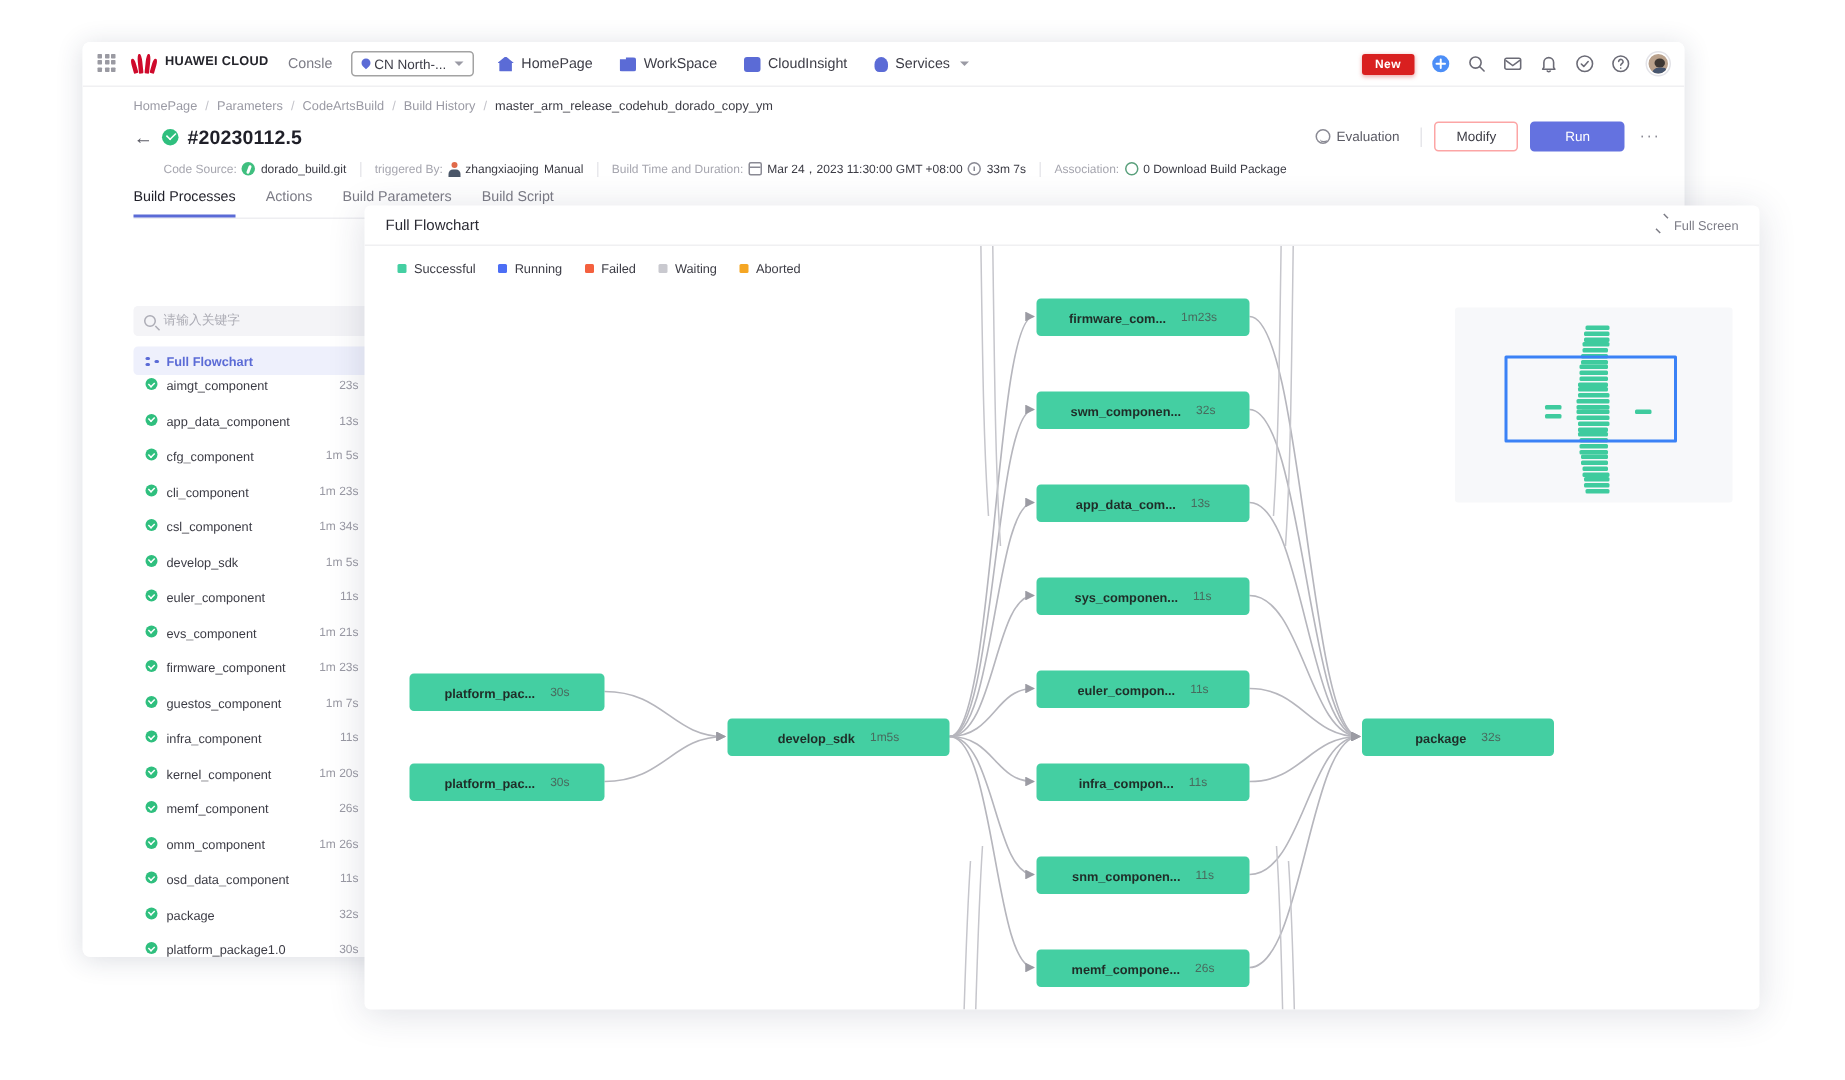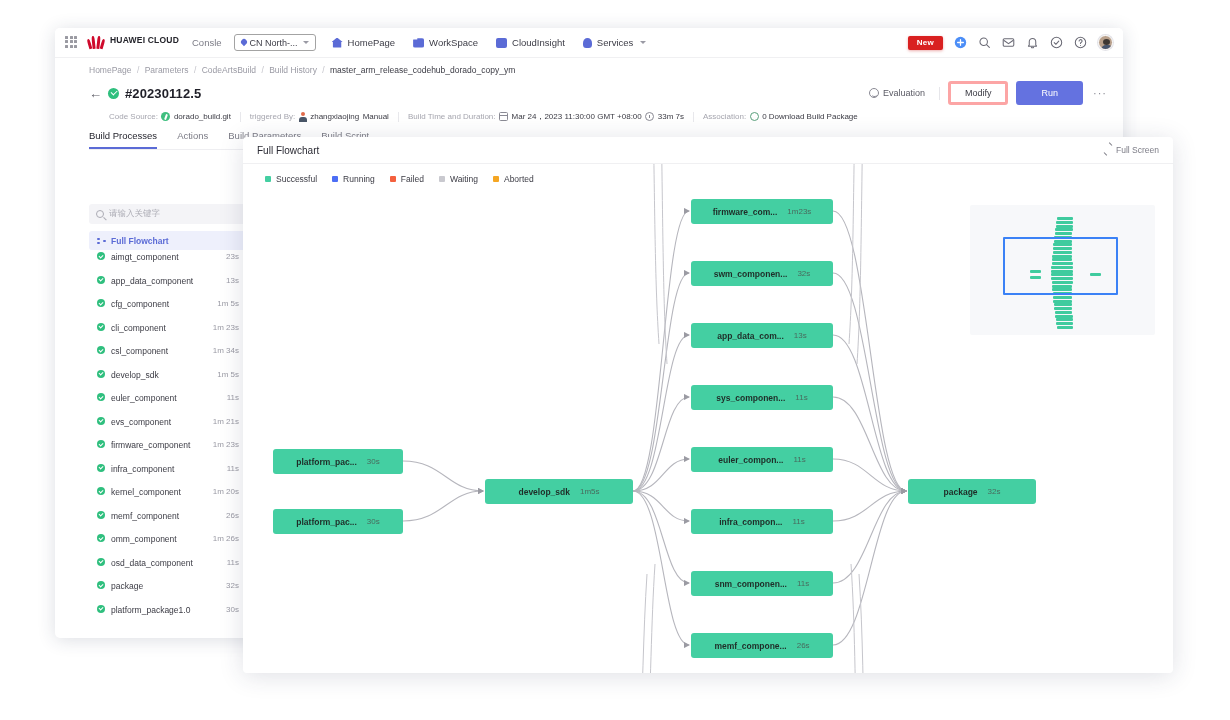--- a/index.html
+++ b/index.html
@@ -79,21 +79,21 @@
   .crumb .sep { color:#c3c3ca; margin: 0 3px; }
   .title-row { display:flex; align-items:center; gap:6px; margin-top: 6px; }
   .back-arrow { font-size: 13px; color:#5a5a64; line-height:1; }
   .ok-dot { width:11px; height:11px; border-radius:50%; background:#2fbf7e;
      display:flex; align-items:center; justify-content:center; }
   .ok-dot:after { content:""; width:4.5px; height:2.5px; border-left:1.4px solid #fff;
      border-bottom:1.4px solid #fff; transform: rotate(-45deg) translate(.5px,-.5px); }
   .build-title { font-size: 13px; font-weight: bold; color:#1f1f28; letter-spacing:.1px; }
   .head-actions { margin-left:auto; display:flex; align-items:center; gap:8px; }
   .btn {
-    font-size:9px; padding: 4px 14px; border-radius:3px; border:3px solid #fca5a5;
+    font-size:9px; padding: 4px 14px; border-radius:3px; border:1px solid #fca5a5;
     background:#fff; color:#3b3b44; white-space:nowrap;
   }
   .btn-ghost { border:none; display:flex; align-items:center; gap:4px; color:#5a5a64; padding:4px 6px;}
   .btn-primary { background:#6472e0; border-color:#6472e0; color:#fff; padding:4px 22px; }
   .vdiv { width:1px; height:13px; background:#e6e6ea; }
   .dots { color:#8a8a94; font-size:11px; letter-spacing:1px; padding: 0 2px;}
   .smiley { width:10px;height:10px;border:1px solid #8a8a94;border-radius:50%;position:relative;}
   .smiley:after{content:"";position:absolute;left:2px;top:4.5px;width:5px;height:2.5px;
      border-bottom:1px solid #8a8a94;border-radius:0 0 4px 4px;}
 
@@ -449,20 +449,25 @@
           </div>
           <div class="job">
             <span class="st"></span>
             <span class="nm">evs_component</span>
             <span class="du">1m 21s</span>
           </div>
           <div class="job">
             <span class="st"></span>
             <span class="nm">firmware_component</span>
             <span class="du">1m 23s</span>
+          </div>
+          <div class="job">
+            <span class="st"></span>
+            <span class="nm">guestos_component</span>
+            <span class="du">1m 7s</span>
           </div>
           <div class="job">
             <span class="st"></span>
             <span class="nm">infra_component</span>
             <span class="du">11s</span>
           </div>
           <div class="job">
             <span class="st"></span>
             <span class="nm">kernel_component</span>
             <span class="du">1m 20s</span>

